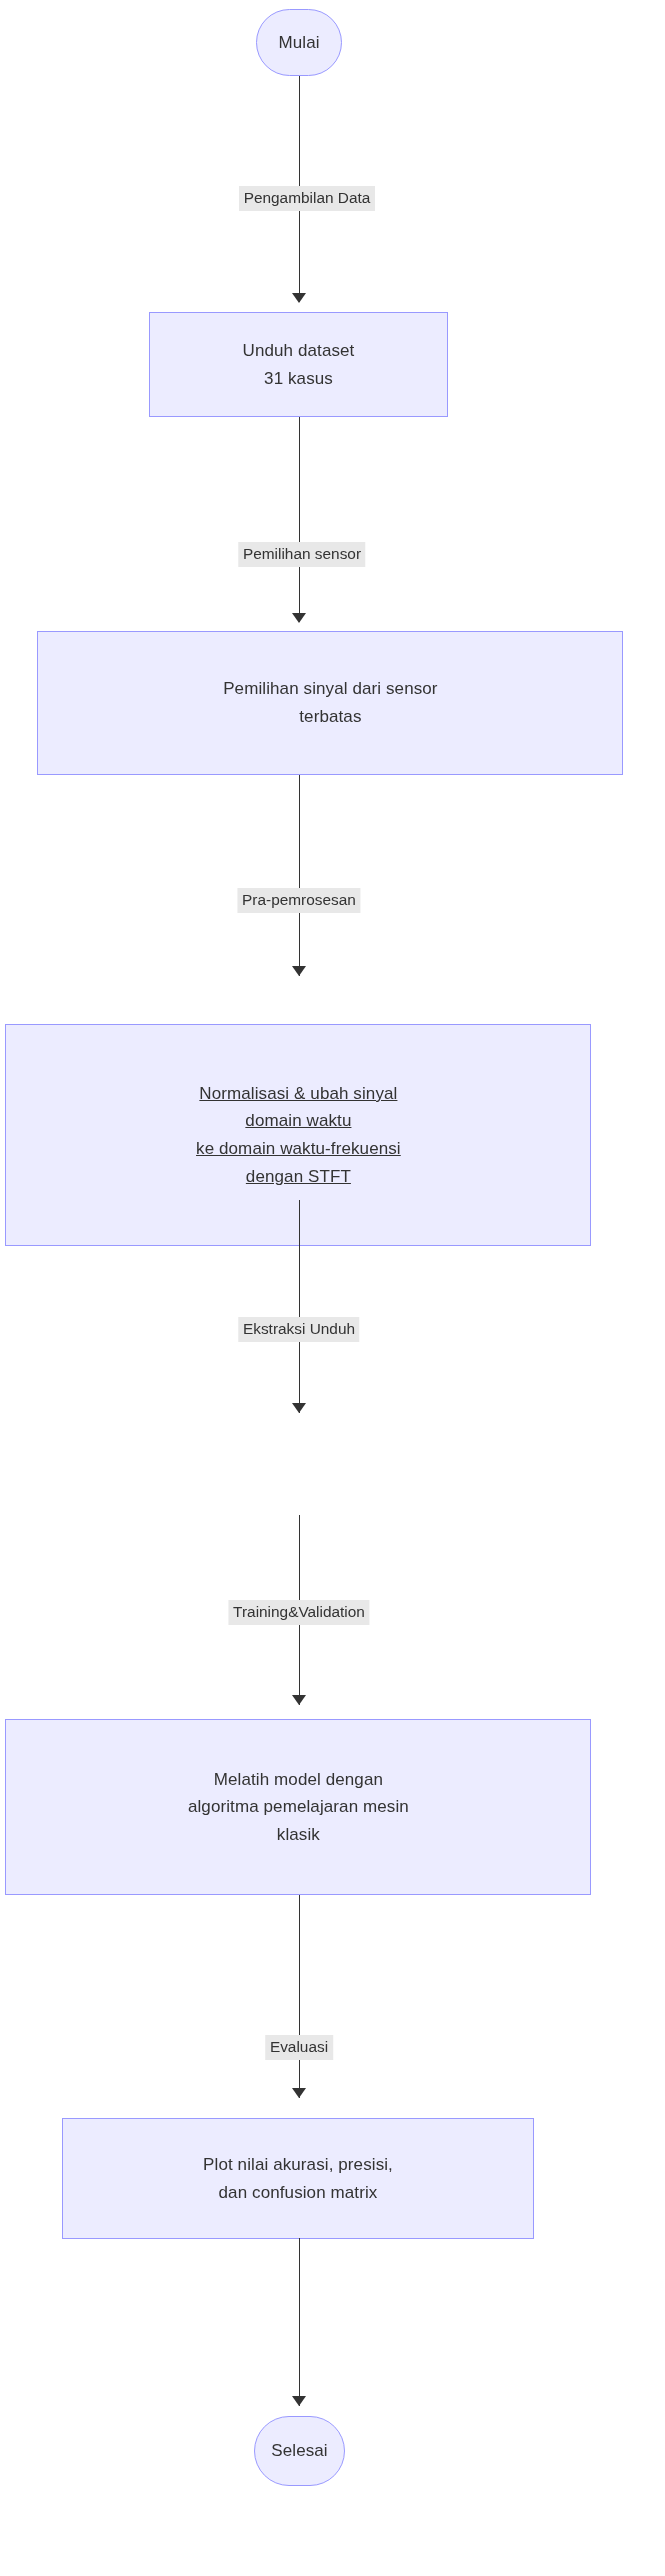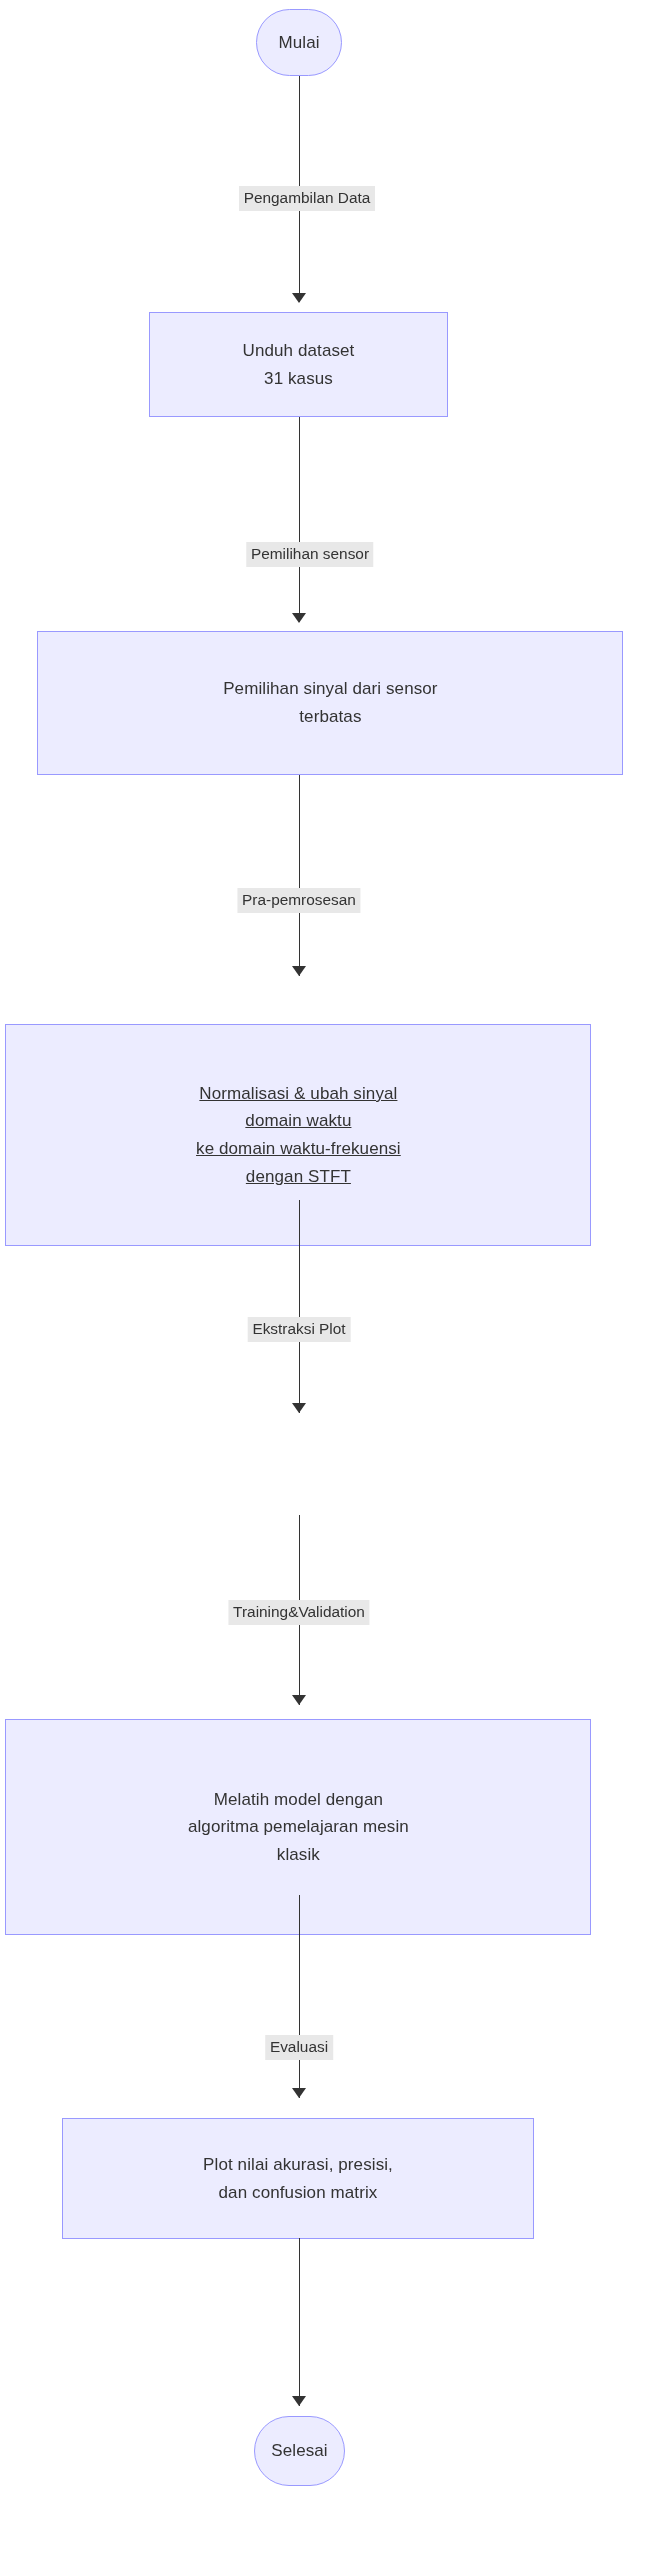--- a/index.html
+++ b/index.html
@@ -89,48 +89,48 @@
   <div class="edge-head" style="left:292px; top:293px;"></div>
   <div class="edge-label" style="left:307px; top:186px;">Pengambilan Data</div>
 
   <div class="node" style="left:149px; top:312px; width:299px; height:105px;">
     <span class="node-label">Unduh dataset
 31 kasus</span>
   </div>
 
   <div class="edge-line" style="left:299px; top:417px; height:205px;"></div>
   <div class="edge-head" style="left:292px; top:613px;"></div>
-  <div class="edge-label" style="left:310px; top:542px;">Pemilihan sensor</div>
+  <div class="edge-label" style="left:302px; top:542px;">Pemilihan sensor</div>
 
   <div class="node" style="left:5.4px; top:631px; width:586px; height:144px;margin-left:32px;">
     <span class="node-label">Pemilihan sinyal dari sensor
 terbatas</span>
   </div>
 
   <div class="edge-line" style="left:299px; top:775px; height:201px;"></div>
   <div class="edge-head" style="left:292px; top:966px;"></div>
   <div class="edge-label" style="left:299px; top:888px;">Pra-pemrosesan</div>
 
   <div class="node" style="left:5.4px; top:1024px; width:586px; height:222px;text-decoration:underline;">
     <span class="node-label">Normalisasi &amp; ubah sinyal
 domain waktu
 ke domain waktu-frekuensi
 dengan STFT</span>
   </div>
 
   <div class="edge-line" style="left:299px; top:1200px; height:213px;"></div>
   <div class="edge-head" style="left:292px; top:1403px;"></div>
-  <div class="edge-label" style="left:299px; top:1317px;">Ekstraksi Plot</div>
+  <div class="edge-label" style="left:299px; top:1317px;">Ekstraksi Unduh</div>
 
 
   <div class="edge-line" style="left:299px; top:1515px; height:190px;"></div>
   <div class="edge-head" style="left:292px; top:1695px;"></div>
   <div class="edge-label" style="left:299px; top:1600px;">Training&amp;Validation</div>
 
-  <div class="node" style="left:5.4px; top:1719px; width:586px; height:216px;">
+  <div class="node" style="left:5.4px; top:1719px; width:586px; height:176px;">
     <span class="node-label">Melatih model dengan
 algoritma pemelajaran mesin
 klasik</span>
   </div>
 
   <div class="edge-line" style="left:299px; top:1895px; height:203px;"></div>
   <div class="edge-head" style="left:292px; top:2088px;"></div>
   <div class="edge-label" style="left:299px; top:2010px;margin-top:25px;">Evaluasi</div>
 
   <div class="node" style="left:62px; top:2118px; width:472px; height:121px;">

